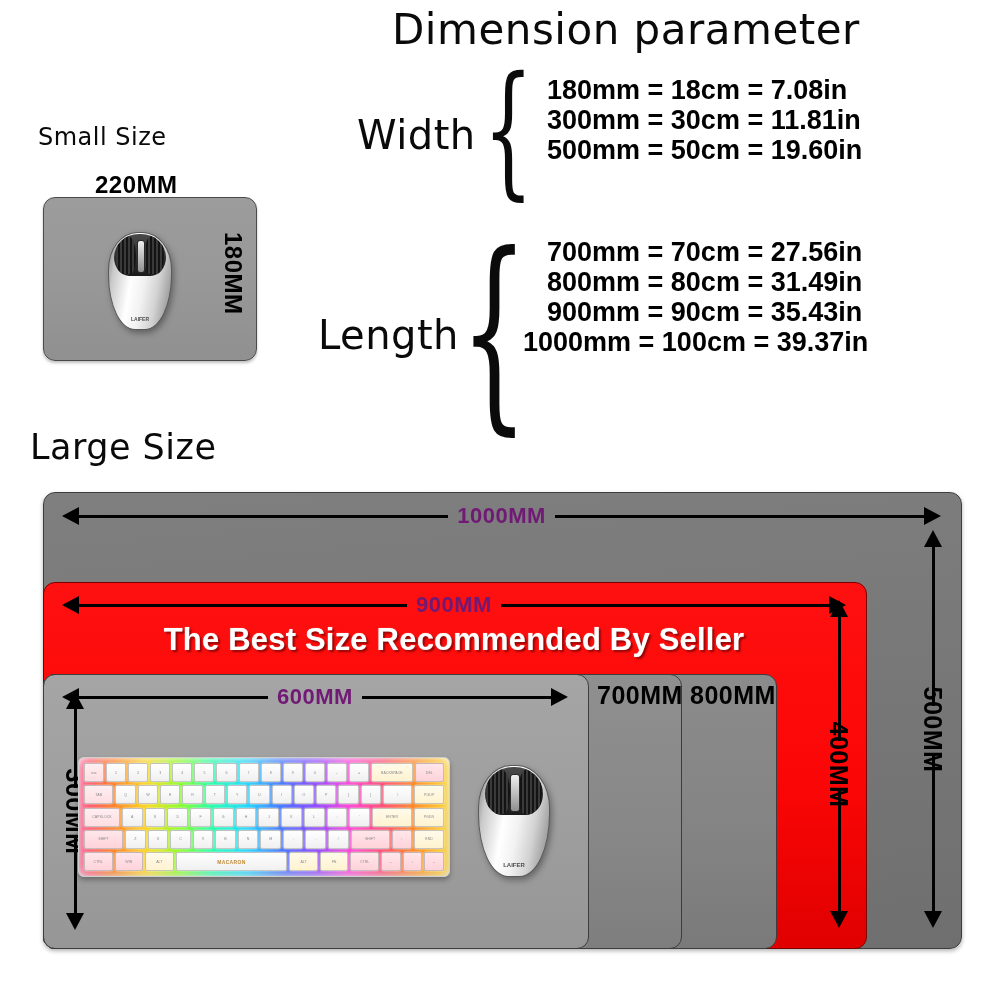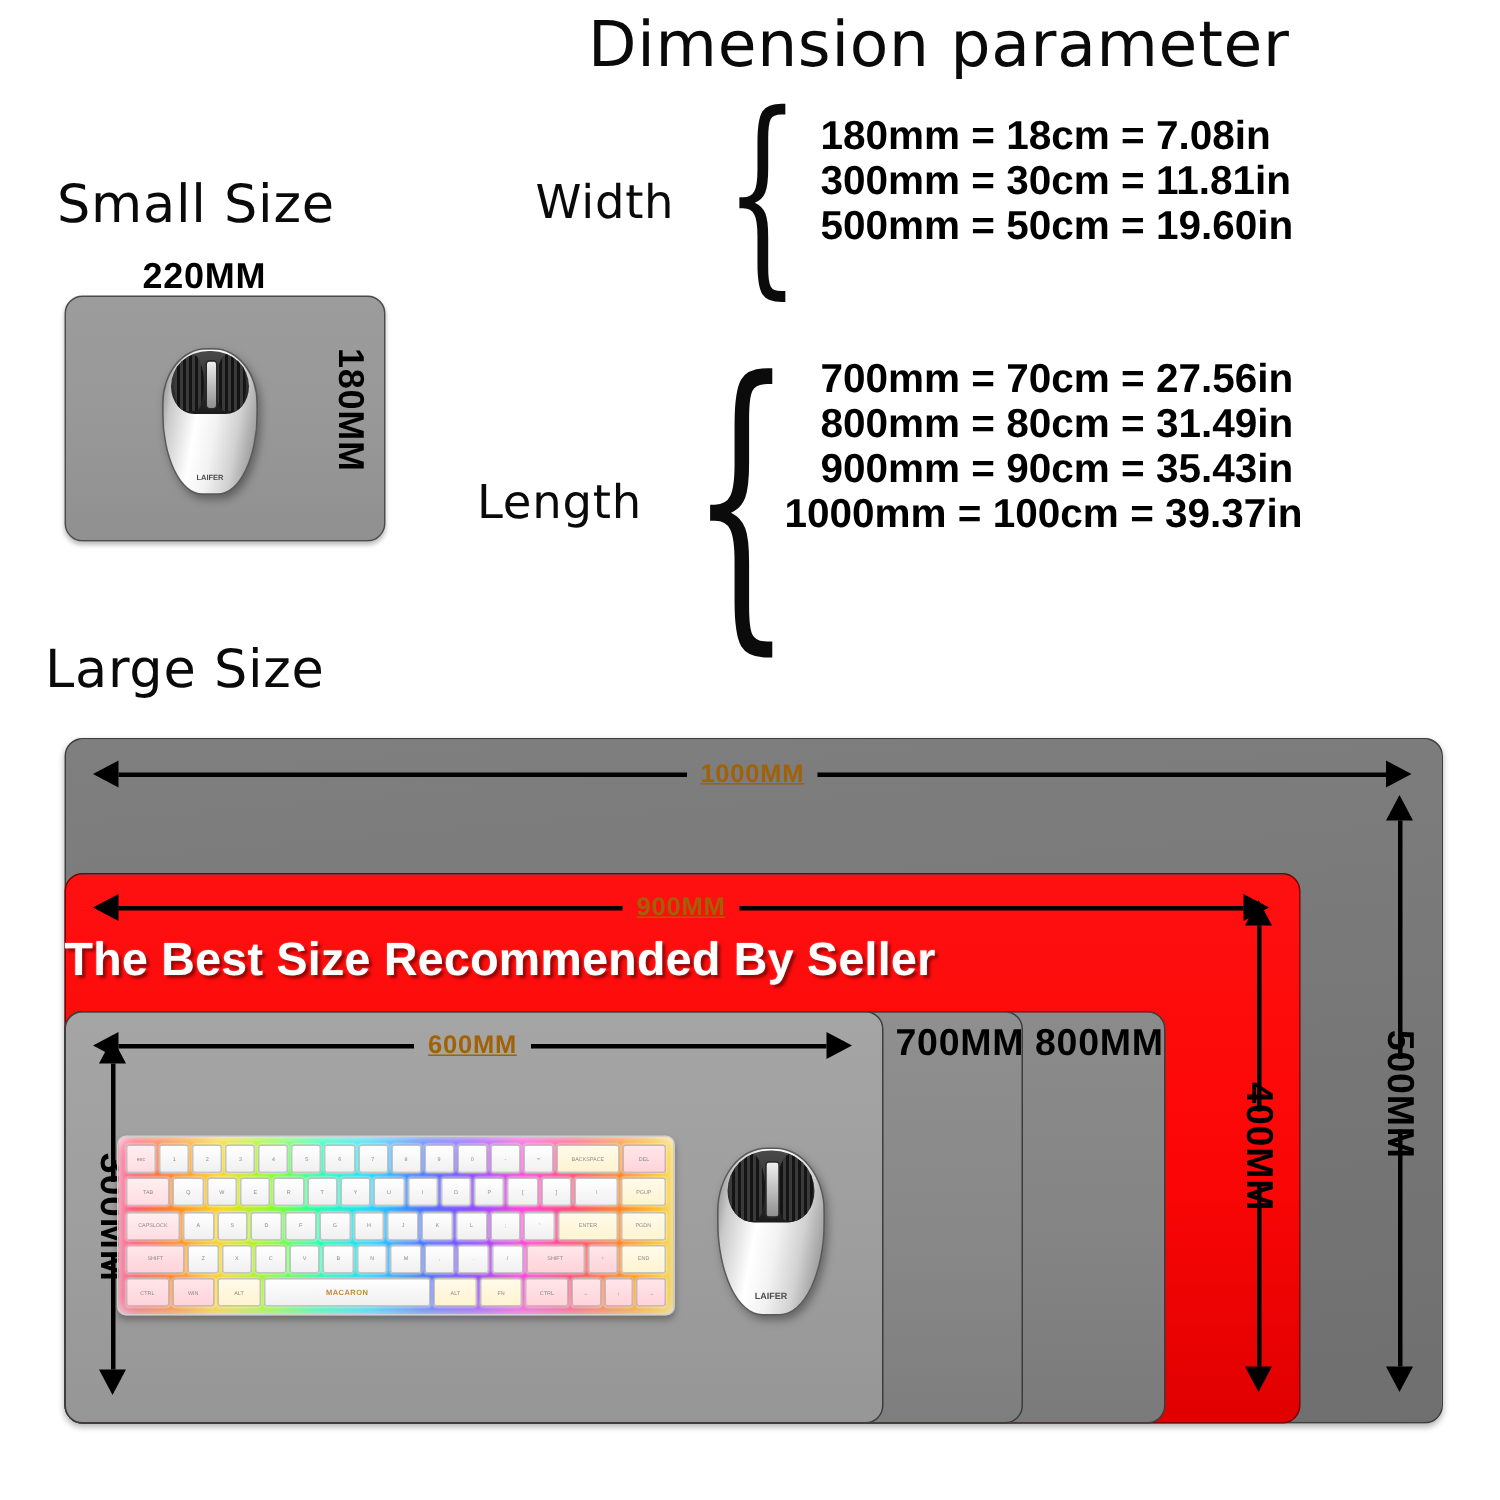--- a/index.html
+++ b/index.html
@@ -25,30 +25,30 @@
     letter-spacing: 0.5px;
     white-space: nowrap;
   }
   #title-dimension-parameter {
     left: 392px; top: 4px;
     font-size: 42px;
     line-height: 52px;
   }
   #title-small-size {
     left: 38px; top: 117px;
-    font-size: 35px;
+    font-size: 24px;
     line-height: 40px;
   }
   #title-large-size {
     left: 30px; top: 427px;
     font-size: 35px;
     line-height: 40px;
   }
   .group-label {
-    font-size: 31px;
+    font-size: 40px;
     line-height: 40px;
   }
   #label-width { left: 357px; top: 115px; }
   #label-length { left: 318px; top: 315px; }
 
   .brace {
     font-family: "DejaVu Serif", serif;
     font-weight: 400;
     color: #0b0b0b;
     line-height: 1;
@@ -204,26 +204,25 @@
   .dim-h .arrow-l, .dim-h .arrow-r {
     width: 0; height: 0;
     border-top: 9px solid transparent;
     border-bottom: 9px solid transparent;
     flex: 0 0 auto;
   }
   .dim-h .arrow-l { border-right: 17px solid #000; }
   .dim-h .arrow-r { border-left: 17px solid #000; }
   .dim-h .cap {
     padding: 0 9px;
-    font-size: 17px;
+    font-size: 22px;
     font-weight: 700;
     white-space: nowrap;
     letter-spacing: 0.5px;
-    color: #a16207;
-    text-decoration: underline;
+    color: #701a75;
   }
 
   .dim-v {
     position: absolute;
     display: flex;
     flex-direction: column;
     align-items: center;
     width: 26px;
   }
   .dim-v .line {
@@ -265,20 +264,21 @@
     white-space: nowrap;
     color: #000;
   }
   #cap-700 { left: 597px; top: 681px; }
   #cap-800 { left: 690px; top: 681px; }
 
   
   #best-size-banner {
     left: 43px; top: 622px;
     width: 822px;
+    text-align: center;
     font-size: 31px;
     font-weight: 700;
     color: #ffffff;
     letter-spacing: 0.2px;
     text-shadow: 2px 2px 2px rgba(90,0,0,0.65), 0 0 1px rgba(255,255,255,0.6);
     white-space: nowrap;
   }
 
   
   #keyboard {

